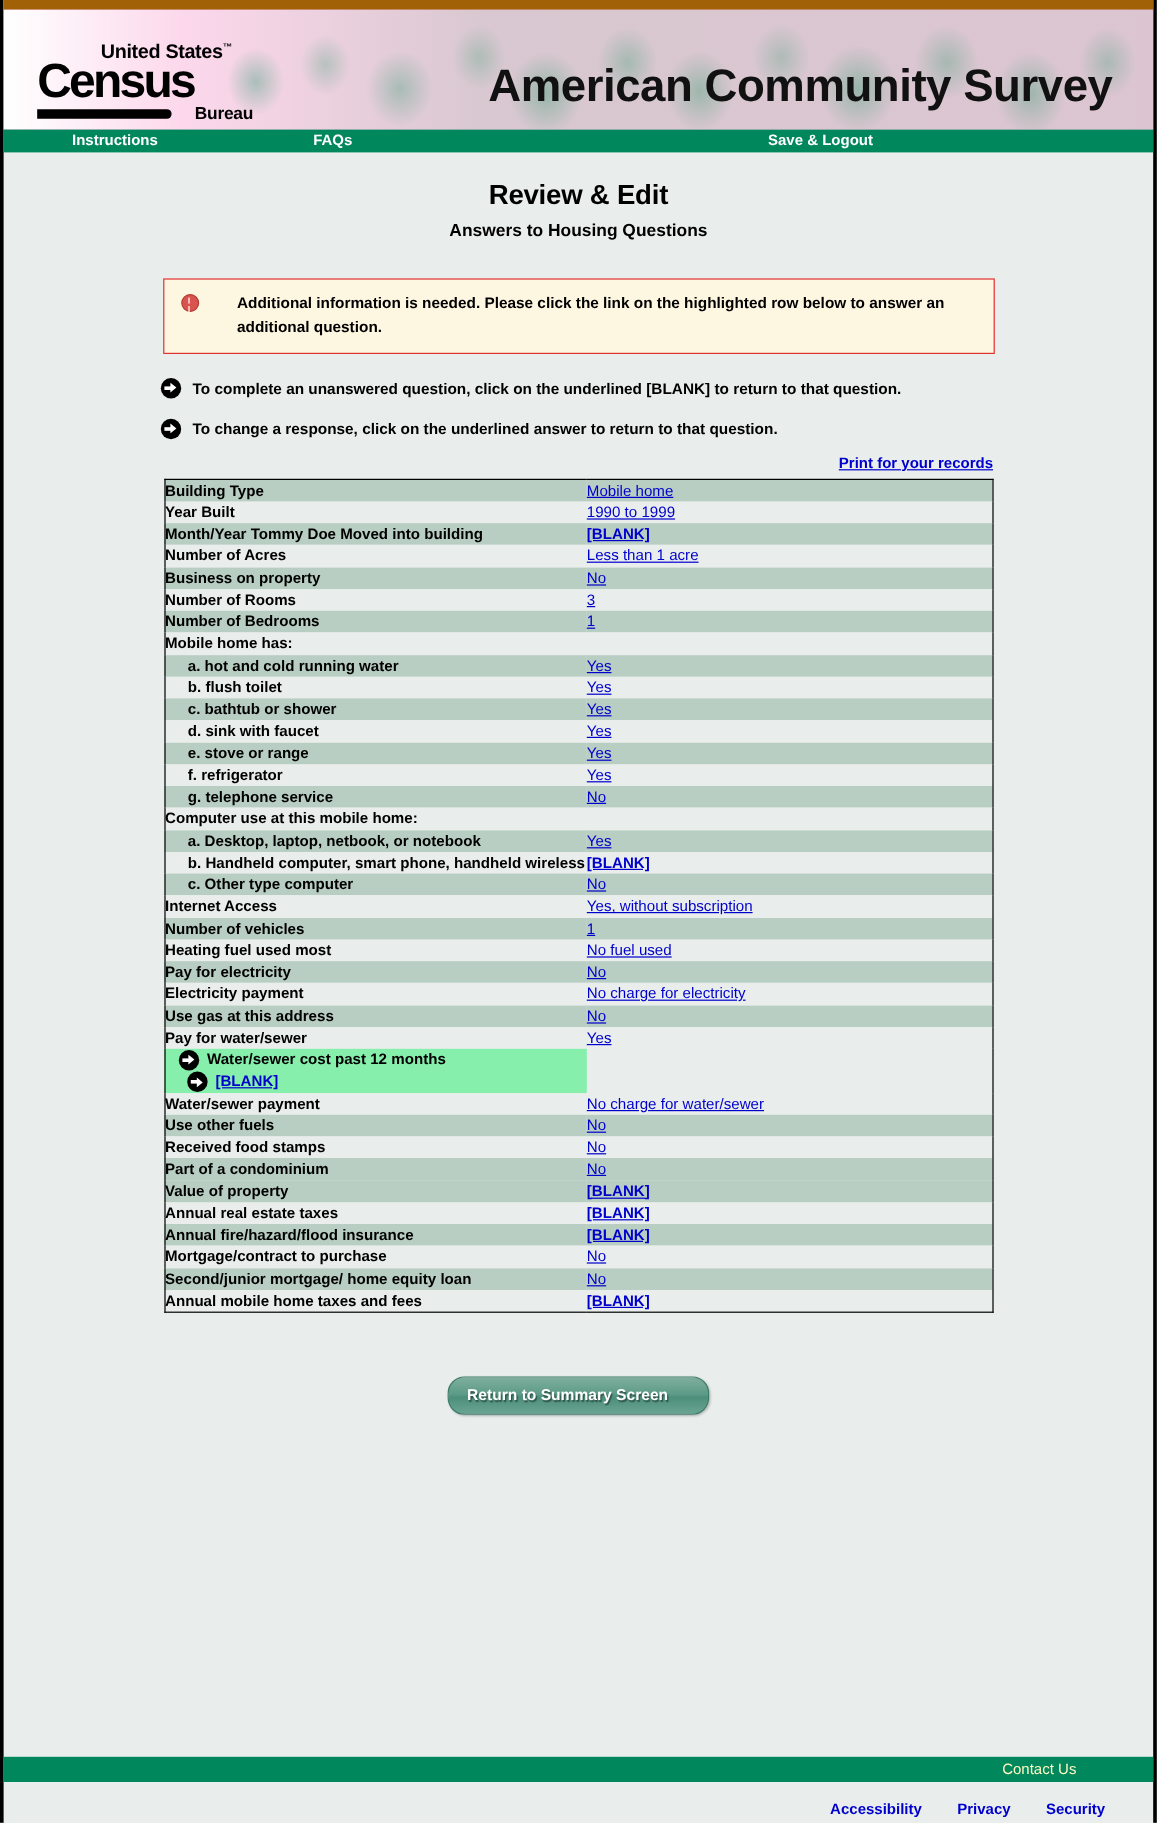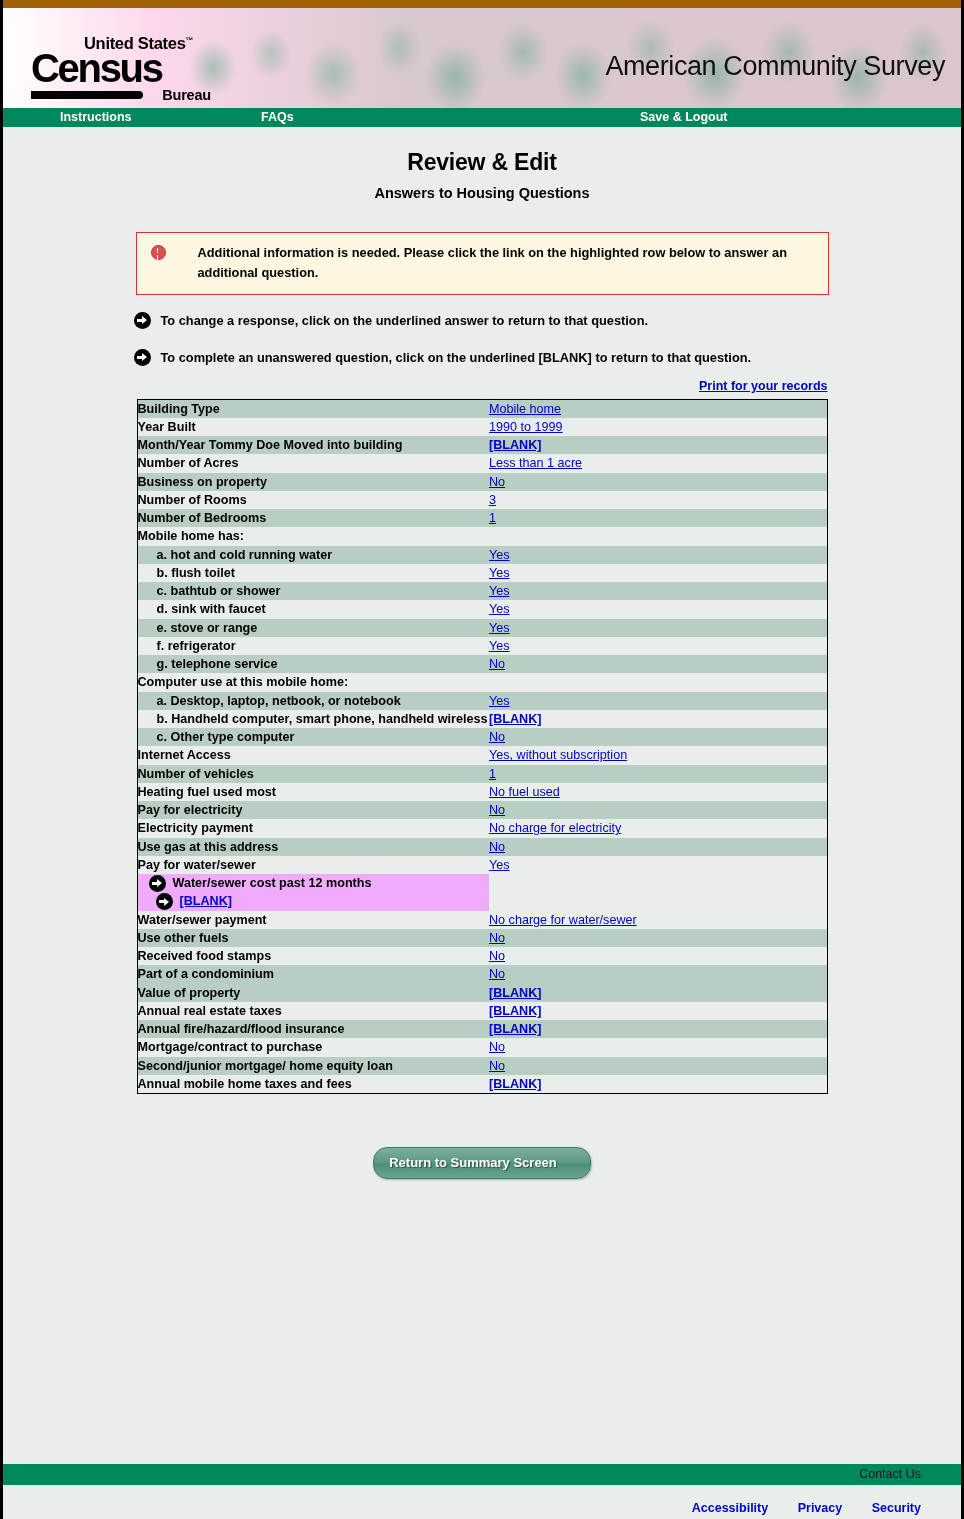--- a/index.html
+++ b/index.html
@@ -93,24 +93,24 @@
   .logo-bureau {
     position: absolute;
     right: 0;
     top: -1px;
     font-size: 14.5px;
     font-weight: bold;
     letter-spacing: -0.2px;
   }
   .acs-title {
     position: absolute;
-    right: 16px;
+    right: 34px;
     top: 43px;
-    font-size: 27px;
-    font-weight: normal;
+    font-size: 38px;
+    font-weight: bold;
     color: #111;
     letter-spacing: -0.4px;
     z-index: 3;
   }
 
   
   .navbar {
     position: relative;
     height: 19px;
     background: #00875b;
@@ -244,21 +244,21 @@
     border-collapse: collapse;
     border: 1px solid #000;
     table-layout: fixed;
   }
   .answers-table td {
     padding: 0;
     vertical-align: top;
   }
   .answers-table tr.odd  { background: #b9cec3; margin-top: 28px; }
   .answers-table tr.even { background: #e9eeec; }
-  .answers-table tr.highlight { background: #f0abfc; margin-top: 20px; }
+  .answers-table tr.highlight { background: #86efac; margin-top: 20px; }
 
   .cell-label {
     width: 352px;
     font-size: 12.6px;
     font-weight: bold;
     padding: 6px 6px 6px 11px;
     line-height: 1.45;
     box-sizing: border-box;
   }
   .cell-label.indent { padding-left: 19px; }
@@ -314,23 +314,23 @@
   .footer-band {
     position: absolute;
     left: 0;
     right: 0;
     bottom: 34px;
     height: 21px;
     background: #00875b;
   }
   .contact-link {
     position: absolute;
-    right: 40px;
+    right: 64px;
     top: 3px;
-    color: #0f172a;
+    color: #fef9c3;
     font-size: 12.5px;
     text-decoration: none;
   }
   .footer-links {
     position: absolute;
     right: 40px;
     bottom: 4px;
     font-size: 12.5px;
     font-weight: bold;
   }
@@ -369,28 +369,28 @@
   <div class="content">
 
     <h1 class="page-title">Review &amp; Edit</h1>
     <div class="page-subtitle">Answers to Housing Questions</div>
 
     <div class="alert-box">
       <span class="alert-icon"></span>
       <span class="alert-text">Additional information is needed. Please click the link on the highlighted row below to answer an additional question.</span>
     </div>
 
+    <div class="hint-row second">
+      <span class="arrow-icon"></span>
+      <span class="hint-text">To complete an unanswered question, click on the underlined [BLANK] to return to that question.</span>
+    </div>
+
     <div class="hint-row">
       <span class="arrow-icon"></span>
       <span class="hint-text">To change a response, click on the underlined answer to return to that question.</span>
-    </div>
-
-    <div class="hint-row second">
-      <span class="arrow-icon"></span>
-      <span class="hint-text">To complete an unanswered question, click on the underlined [BLANK] to return to that question.</span>
     </div>
 
     <div class="print-link-wrap">
       <a href="#" class="print-link">Print for your records</a>
     </div>
 
     <table class="answers-table">
       <tbody>
           <tr class="odd">
             <td class="cell-label">Building Type</td>

